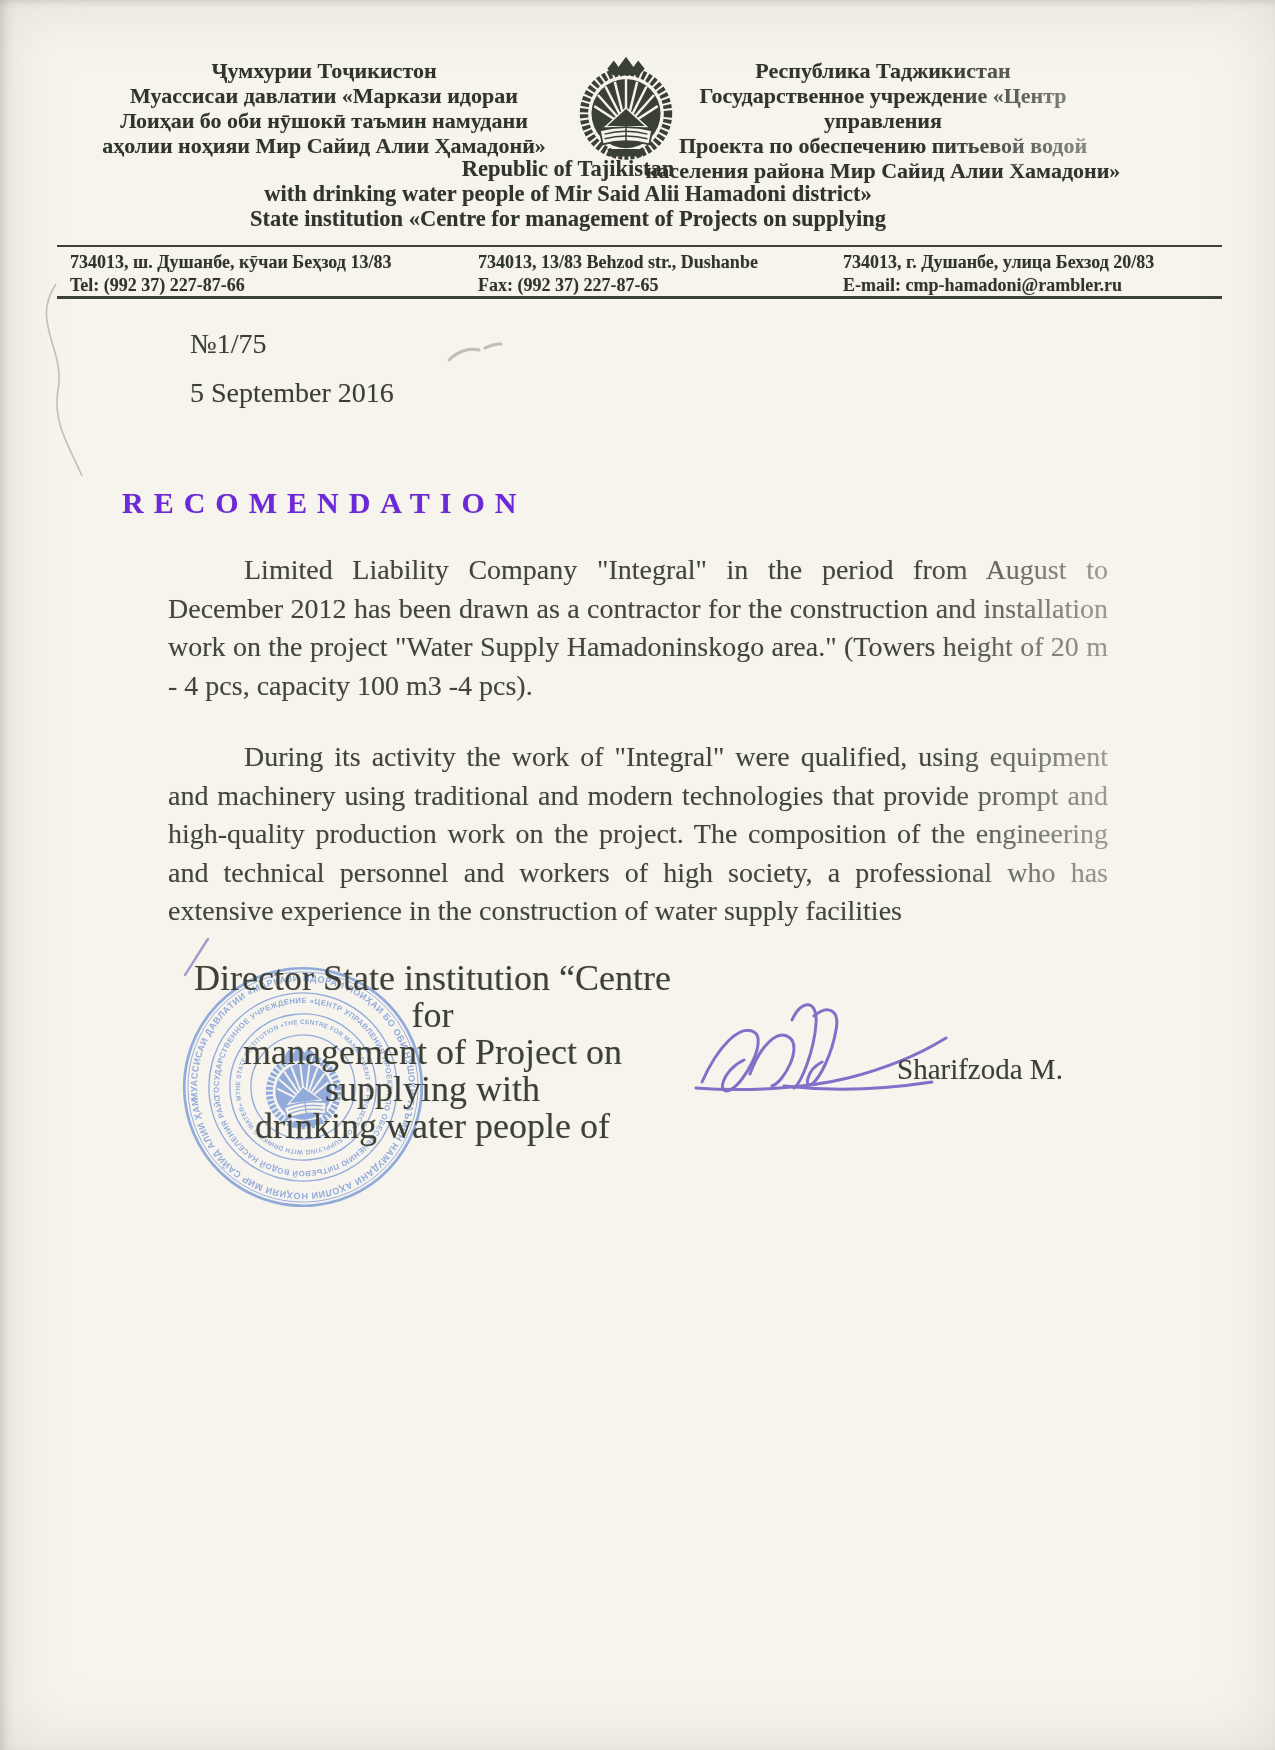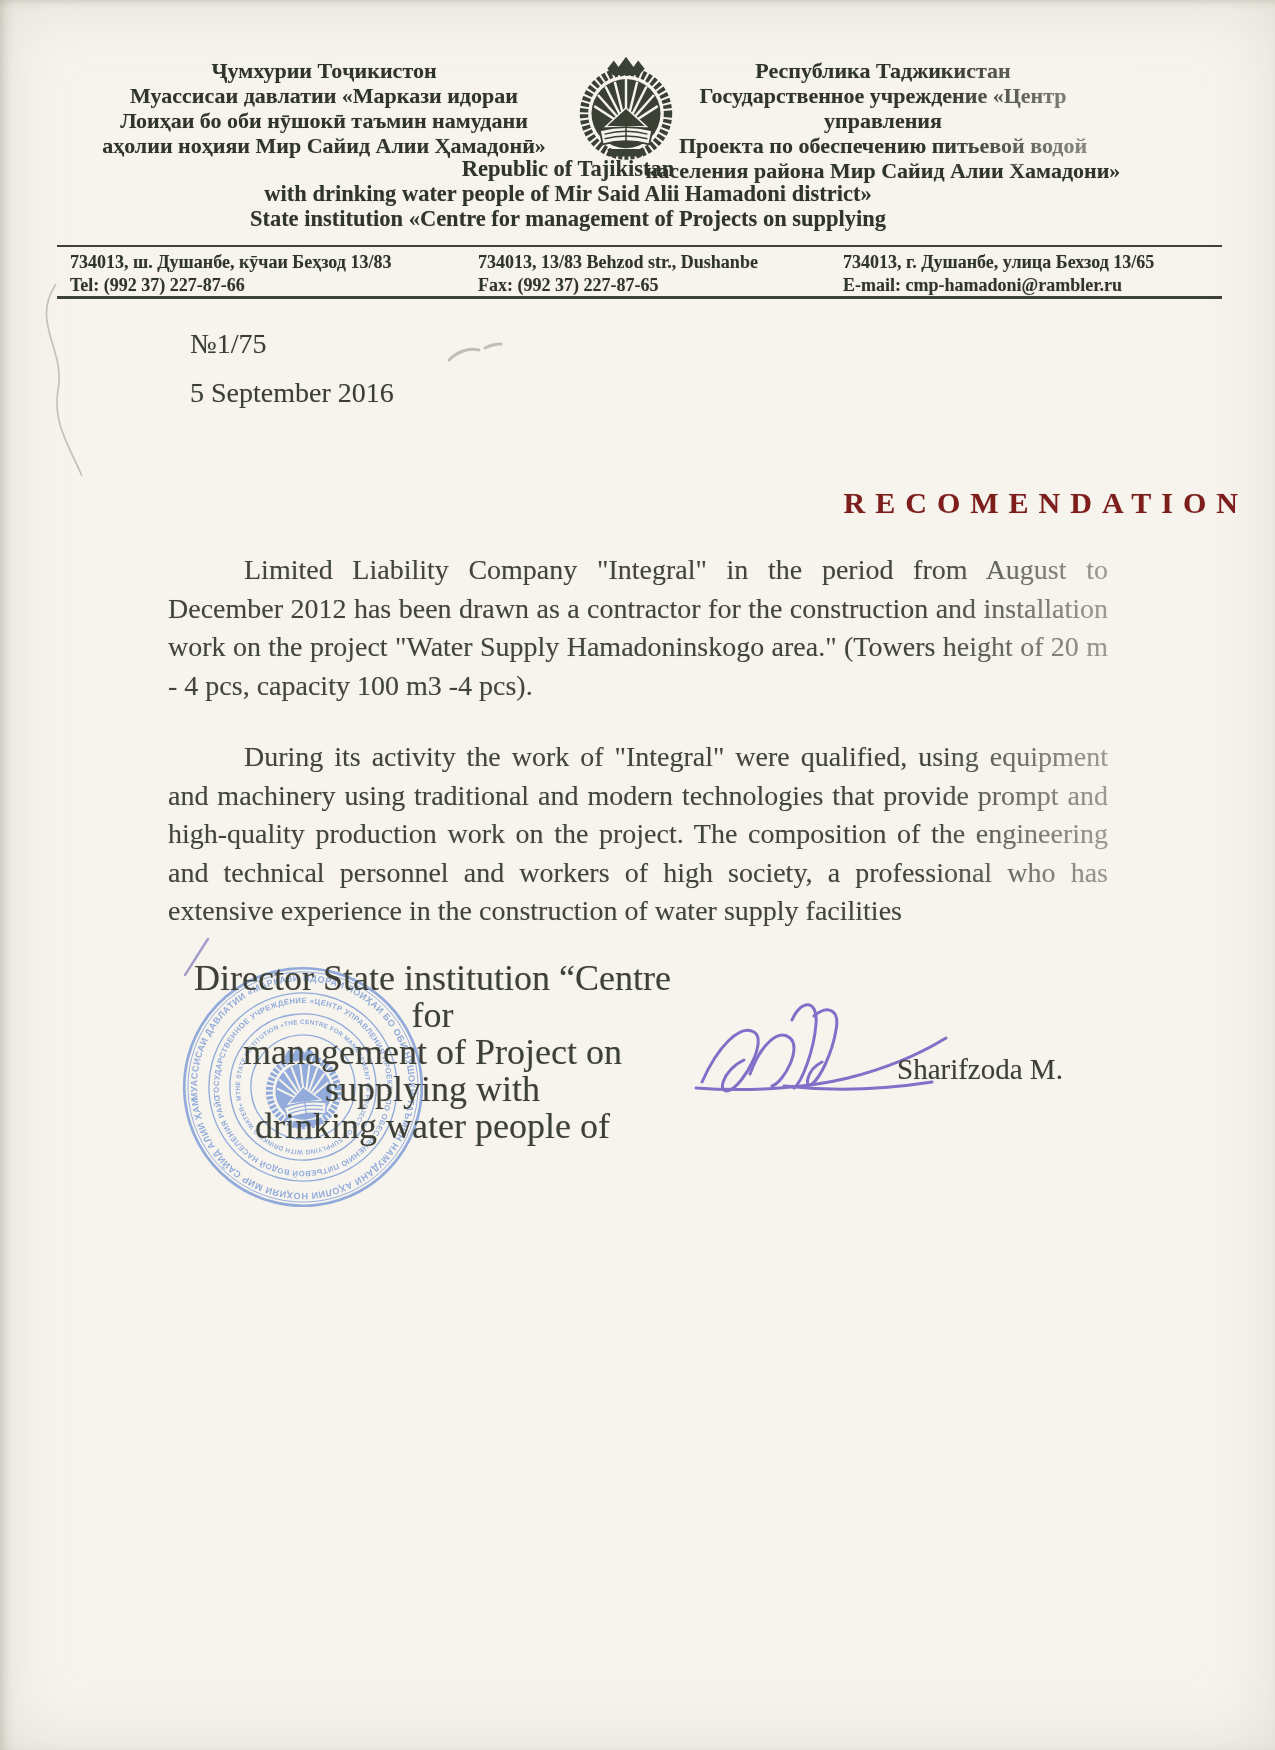--- a/index.html
+++ b/index.html
@@ -19,21 +19,21 @@
   .rule{left:57px;width:1165px;background:#3d4138;}
   .rule1{top:245px;height:2px;}
   .rule2{top:296px;height:3px;}
   .contact{top:251px;font-weight:bold;font-size:18px;line-height:23px;color:#30352c;}
   .contact div{white-space:nowrap;}
   .c1{left:70px;width:370px;}
   .c2{left:478px;width:350px;}
   .c3{left:843px;width:382px;}
   .ref{left:190px;top:328px;font-size:28px;}
   .date{left:190px;top:361px;font-size:28px;margin-top:16px;}
-  .title{left:122px;top:486px;width:1126px;text-align:right;font-weight:bold;font-size:30px;letter-spacing:10px;color:#7f1d1d;}
+  .title{left:122px;top:486px;width:1126px;text-align:left;font-weight:bold;font-size:30px;letter-spacing:10px;color:#6d28d9;}
   .bodytext{left:168px;top:551px;width:940px;}
   .bodytext p{margin:0;font-size:28px;line-height:38.5px;text-align:justify;text-indent:76px;color:#41453c;}
   .bodytext p + p{margin-top:33px;}
   .sigblock{left:170px;top:960px;width:525px;text-align:center;font-size:36px;line-height:37px;color:#3c4037;}
   .signer{left:897px;top:1053px;font-size:29px;color:#3c4037;}
   .fade{pointer-events:none;background:linear-gradient(to right, rgba(247,244,238,0), rgba(247,244,238,.58));}
   .fade1{left:935px;top:52px;width:200px;height:115px;}
   .fade2{left:925px;top:545px;width:215px;height:405px;}
   svg{display:block;}
   .stamp{left:166px;top:950px;opacity:.82;transform:rotate(-7deg);}
@@ -93,21 +93,21 @@
   <div class="abs rule rule1"></div>
   <div class="abs contact c1 doc-text">
     <div>734013, ш. Душанбе, кӯчаи Беҳзод 13/83</div>
     <div>Tel: (992 37)  227-87-66</div>
   </div>
   <div class="abs contact c2 doc-text">
     <div>734013,  13/83  Behzod str., Dushanbe</div>
     <div>Fax: (992 37)  227-87-65</div>
   </div>
   <div class="abs contact c3 doc-text">
-    <div>734013, г. Душанбе, улица Бехзод 13/65</div>
+    <div>734013, г. Душанбе, улица Бехзод 20/83</div>
     <div>E-mail: cmp-hamadoni@rambler.ru</div>
   </div>
   <div class="abs rule rule2"></div>
 
   <div class="abs ref doc-text">№1/75</div>
   <div class="abs date doc-text">5 September  2016</div>
 
   <div class="abs title doc-text">RECOMENDATION</div>
 
   <div class="abs bodytext doc-text">

